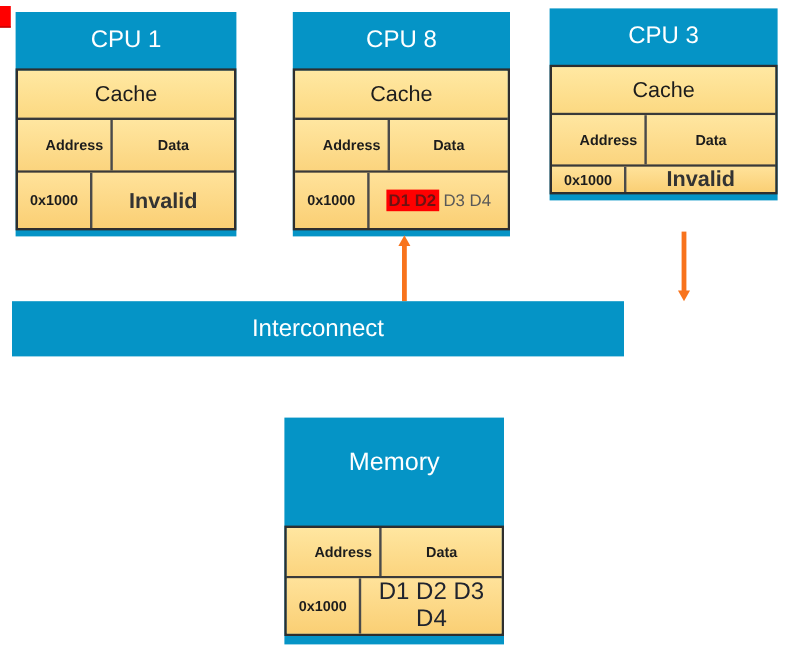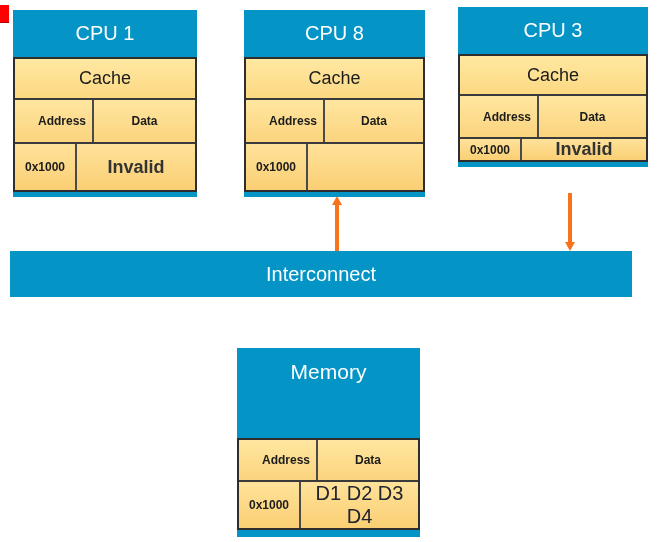--- a/index.html
+++ b/index.html
@@ -41,27 +41,27 @@
     flex:1;display:flex;align-items:center;justify-content:center;
     font-size:12px;font-weight:bold;color:#1c1c1c;
   }
   .invalid-text{font-size:18px;font-weight:bold;color:#333333;}
   .cpu2-data{font-size:14px;font-weight:normal;white-space:nowrap;}
   .hl-red{background:#ff0000;color:#6e1212;padding:1px 2px;font-weight:bold;}
   .rest-gray{color:#595959;margin-left:4px;}
 
   
   .interconnect{
-    position:absolute;left:10px;top:251px;width:622px;height:46px;background:#0594C6;
+    position:absolute;left:10px;top:251px;width:510px;height:46px;background:#0594C6;
     display:flex;align-items:center;justify-content:center;color:#ffffff;font-size:20px;
   }
 
   
   #memory-box{left:237px;top:348px;width:183px;height:189px;}
-  #memory-box .mod-title{line-height:24px;height:24px;padding-top:12px;font-size:21px;}
+  #memory-box .mod-title{line-height:24px;height:24px;padding-top:26px;font-size:21px;}
   #memory-box .cache-table{top:90px;bottom:7px;}
   #memory-box .hdr-row{height:48px;}
   .mem-data{font-size:20px;font-weight:400;color:#20242e;}
 
   
   .connector{position:absolute;width:10px;}
   .connector .line{position:absolute;left:3px;width:4px;background:#F8731C;}
   .tri-up{position:absolute;left:0;top:0;width:0;height:0;
     border-left:5px solid transparent;border-right:5px solid transparent;border-bottom:9px solid #F8731C;}
   .tri-down{position:absolute;left:0;bottom:0;width:0;height:0;
@@ -102,20 +102,24 @@
   <div class="module" id="cpu2-box">
     <div class="mod-title">CPU 8</div>
     <div class="cache-table">
       <div class="row cache-title-row">Cache</div>
       <div class="row hdr-row">
         <div class="addr-cell">Address</div>
         <div class="data-cell">Data</div>
       </div>
       <div class="row data-row">
         <div class="addr-cell">0x1000</div>
+        <div class="data-cell cpu2-data">
+          <span class="hl-red">D1 D2</span>
+          <span class="rest-gray">D3 D4</span>
+        </div>
       </div>
     </div>
   </div>
 
   <div class="module" id="cpu3-box">
     <div class="mod-title">CPU 3</div>
     <div class="cache-table">
       <div class="row cache-title-row">Cache</div>
       <div class="row hdr-row">
         <div class="addr-cell">Address</div>

